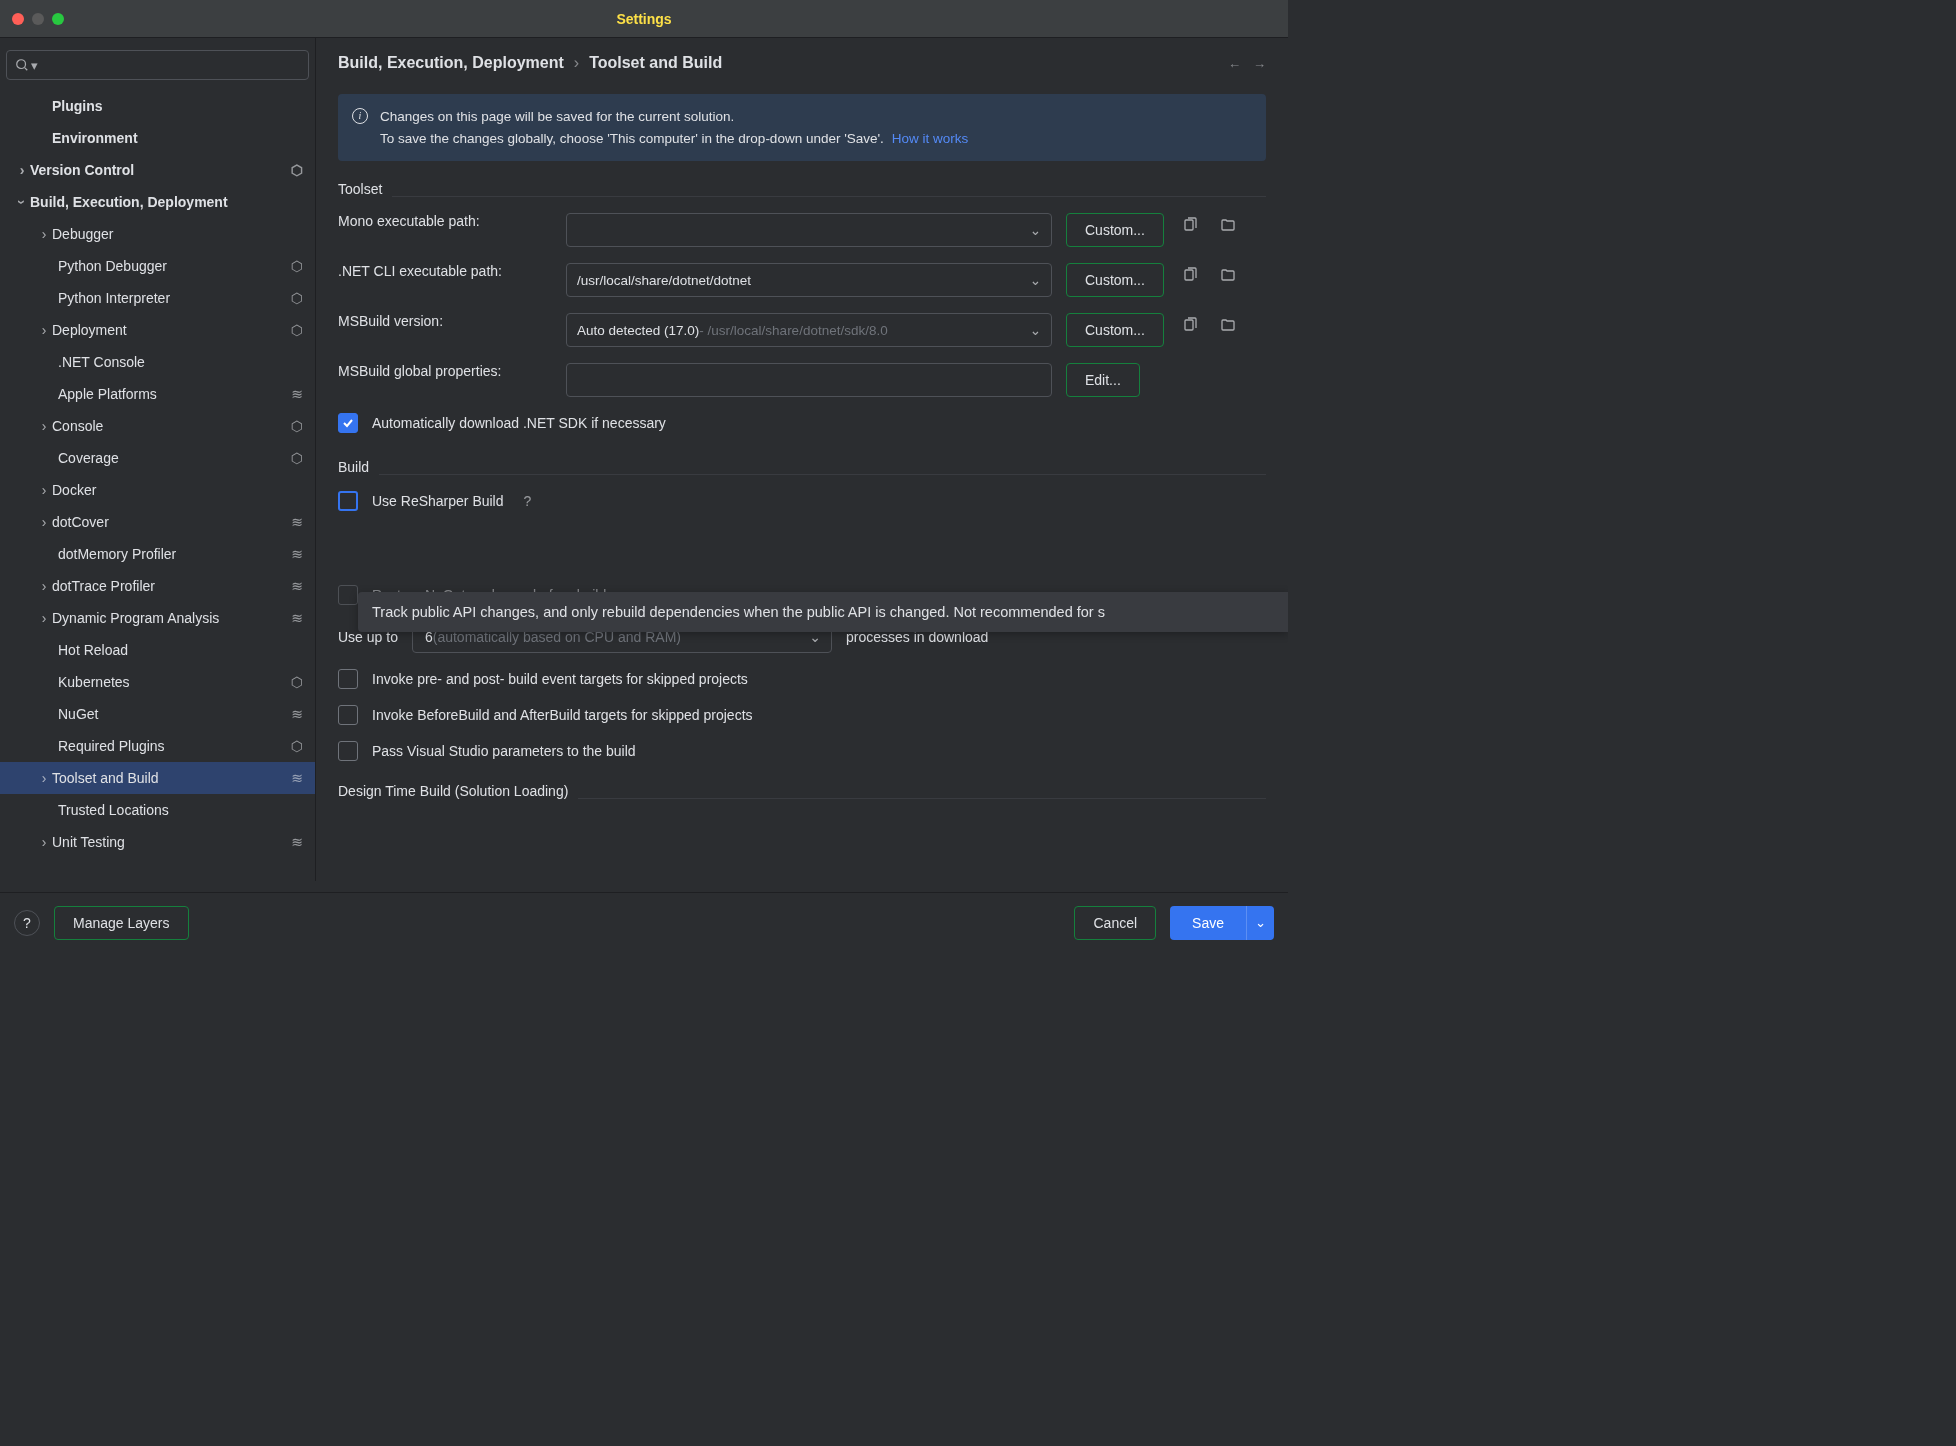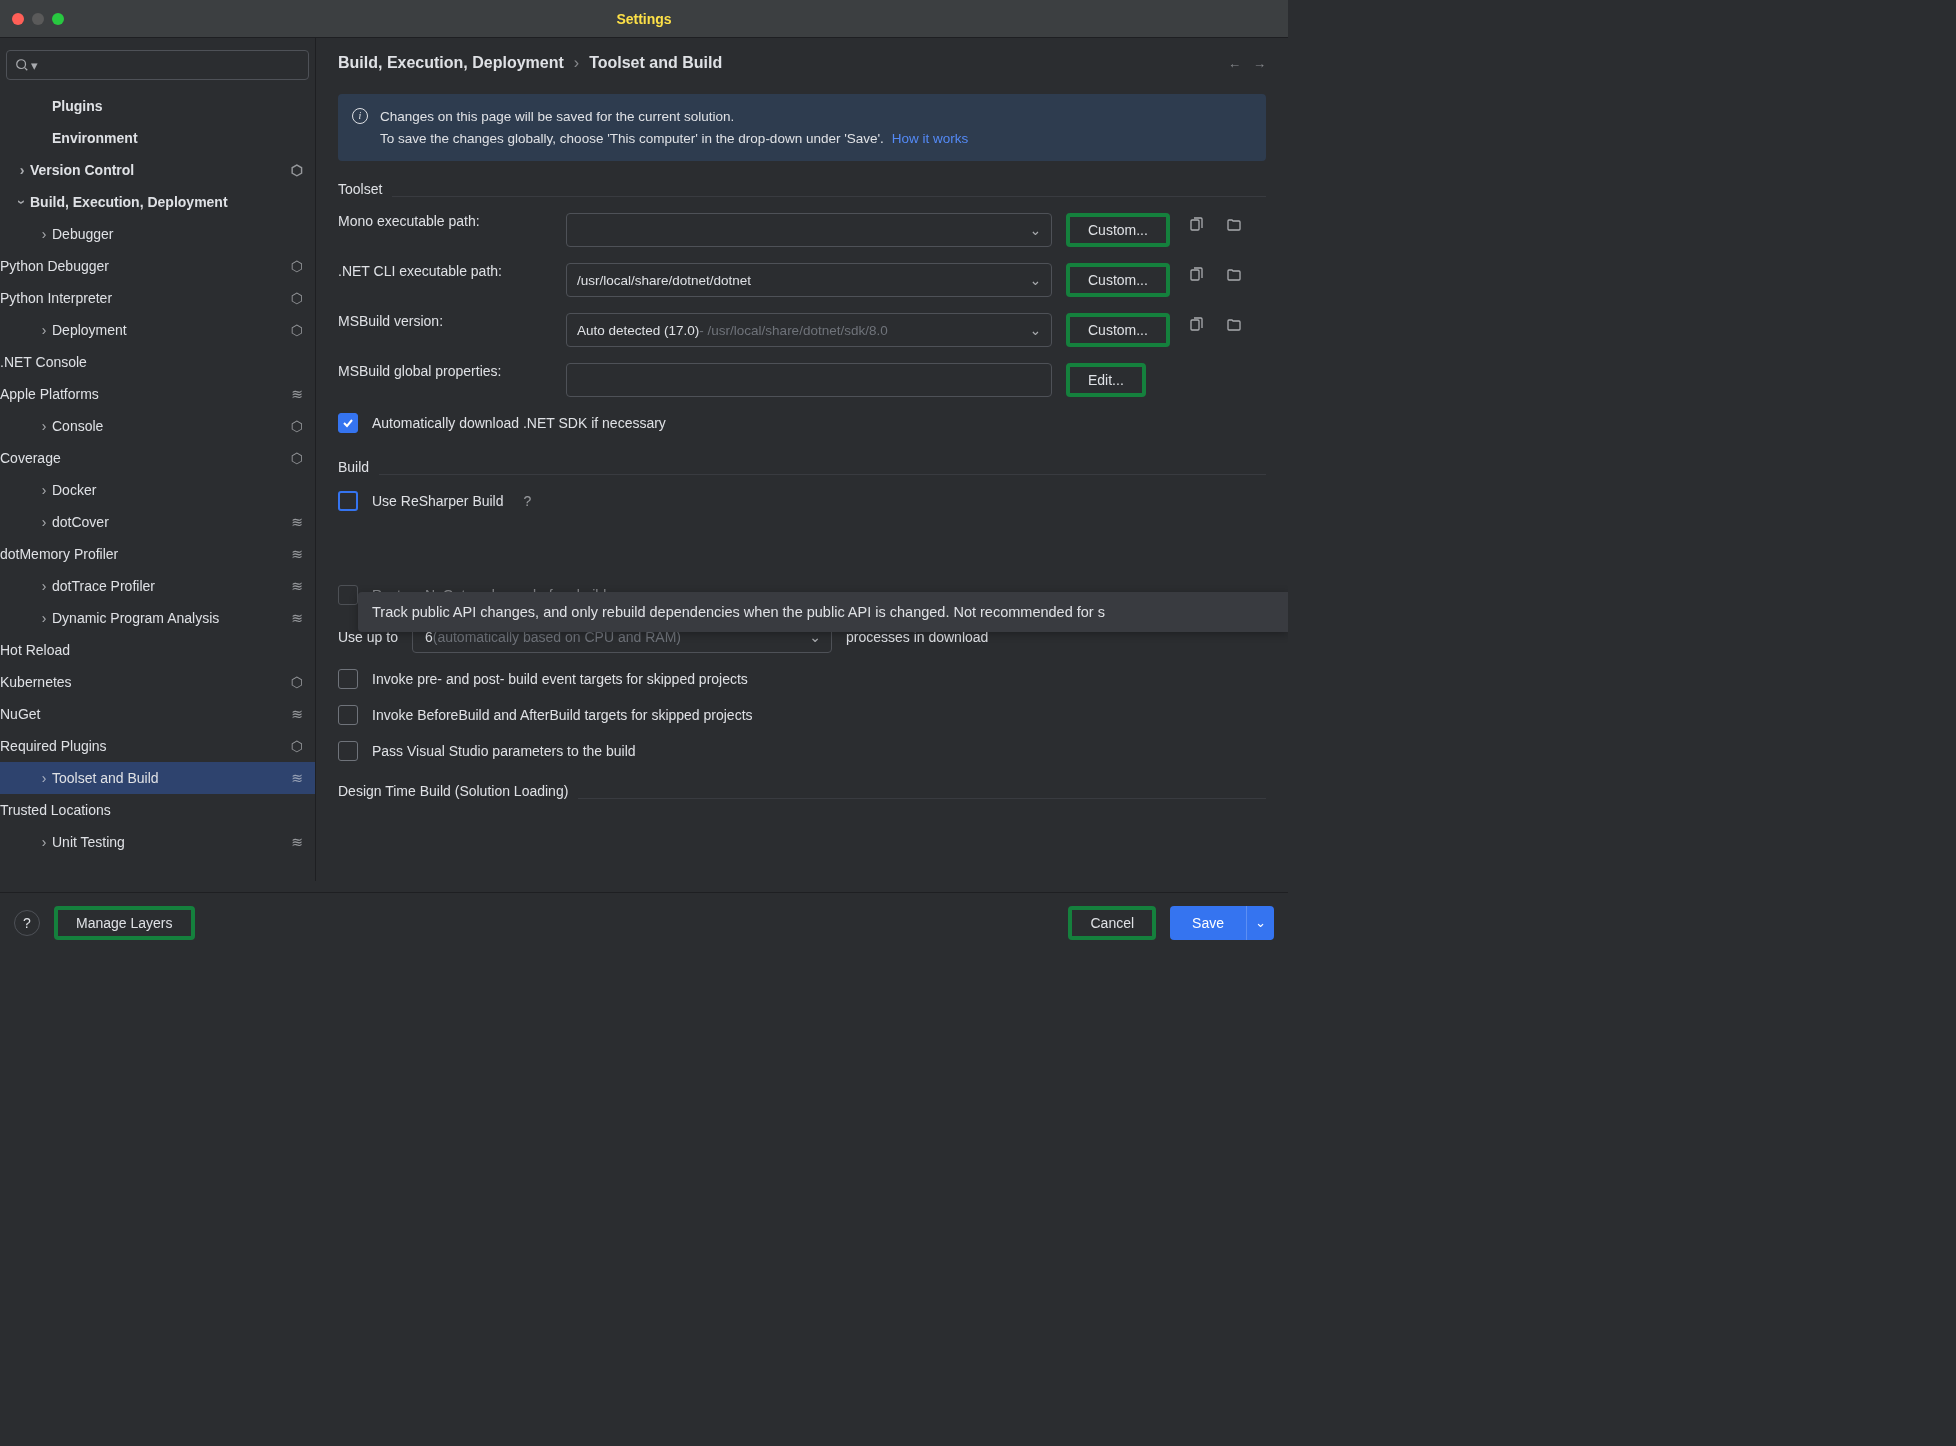--- a/index.html
+++ b/index.html
@@ -74,21 +74,21 @@
       justify-content: center;
       opacity: 0.7;
     }
     .tree-item .label { flex: 1; }
     .tree-item .badge {
       margin-left: 4px;
       opacity: 0.6;
     }
     .lvl0 { padding-left: 14px; }
     .lvl1 { padding-left: 36px; }
-    .lvl2 { }
+    .lvl2 { padding-left: 58px; }
     .content {
       flex: 1;
       display: flex;
       flex-direction: column;
       padding: 16px 22px 0 22px;
       overflow: hidden;
     }
     .breadcrumb {
       display: flex;
       align-items: center;
@@ -165,21 +165,21 @@
     }
     .select-box .sel-chev {
       position: absolute;
       right: 10px;
       opacity: 0.7;
     }
     .select-box .dim { color: #6f737a; }
     .btn {
       height: 34px;
       background: #2b2d30;
-      border: 4px solid #15803d;
+      border: 1px solid #15803d;
       border-radius: 4px;
       color: #dfe1e5;
       padding: 0 18px;
       font-size: 14px;
       cursor: pointer;
       display: flex;
       align-items: center;
     }
     .icon-btn {
       width: 24px; height: 24px;

